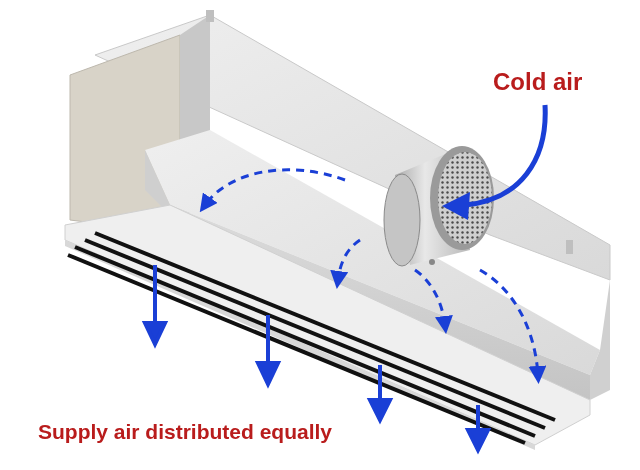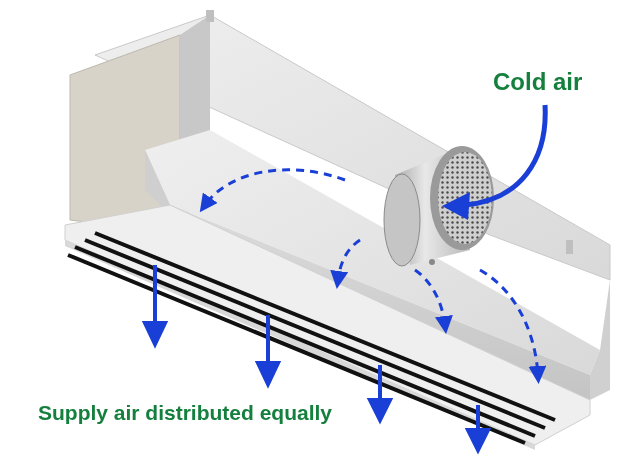--- a/index.html
+++ b/index.html
@@ -1,20 +1,20 @@
 <!DOCTYPE html>
 <html><head>
 <meta charset="utf-8">
 <style>
   html,body{margin:0;padding:0;background:#fff;}
   body{width:640px;height:470px;position:relative;overflow:hidden;font-family:"Liberation Sans",sans-serif;}
   svg{position:absolute;left:0;top:0;}
-  .label{position:absolute;font-weight:bold;color:#15803d;font-family:"Liberation Sans",sans-serif;white-space:nowrap;}
+  .label{position:absolute;font-weight:bold;color:#b91c1c;font-family:"Liberation Sans",sans-serif;white-space:nowrap;}
   #cold-label{left:493px;top:68px;font-size:24px;}
-  #supply-label{left:38px;top:401px;font-size:21px;}
+  #supply-label{left:38px;top:420px;font-size:21px;}
 </style>
 </head>
 <body>
 
 <svg width="640" height="470" viewBox="0 0 640 470">
   <defs>
     <linearGradient id="topFace" x1="0" y1="0" x2="1" y2="1">
       <stop offset="0" stop-color="#efefef"></stop>
       <stop offset="1" stop-color="#d9d9d9"></stop>
     </linearGradient>

